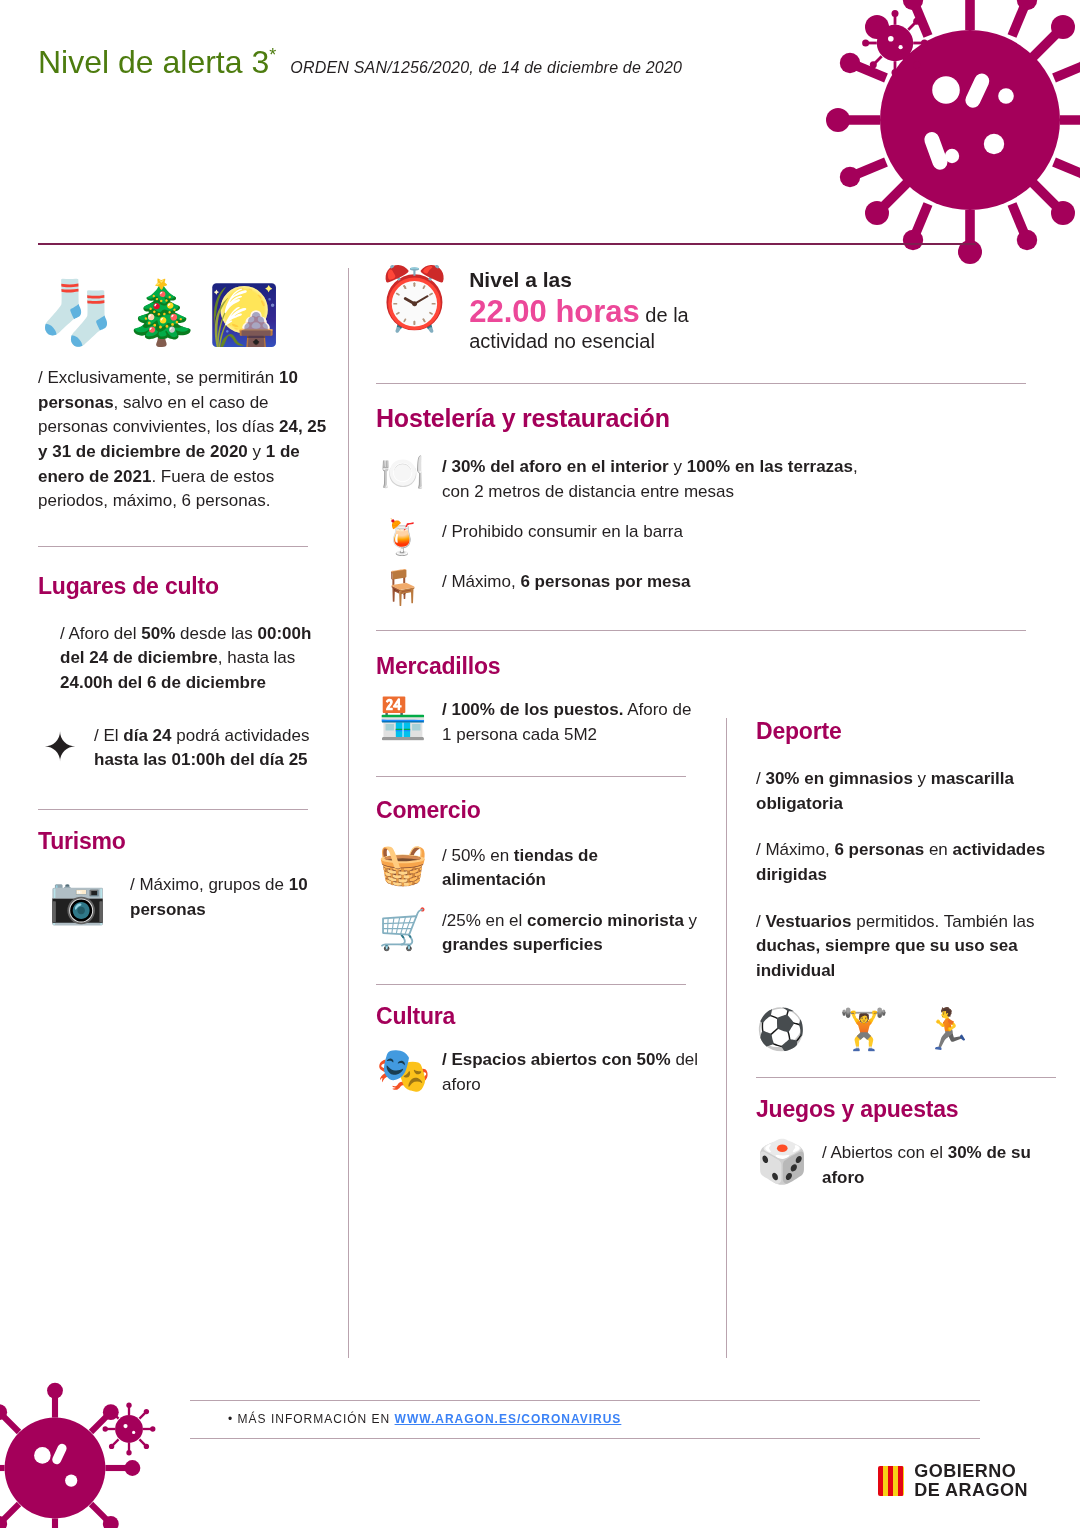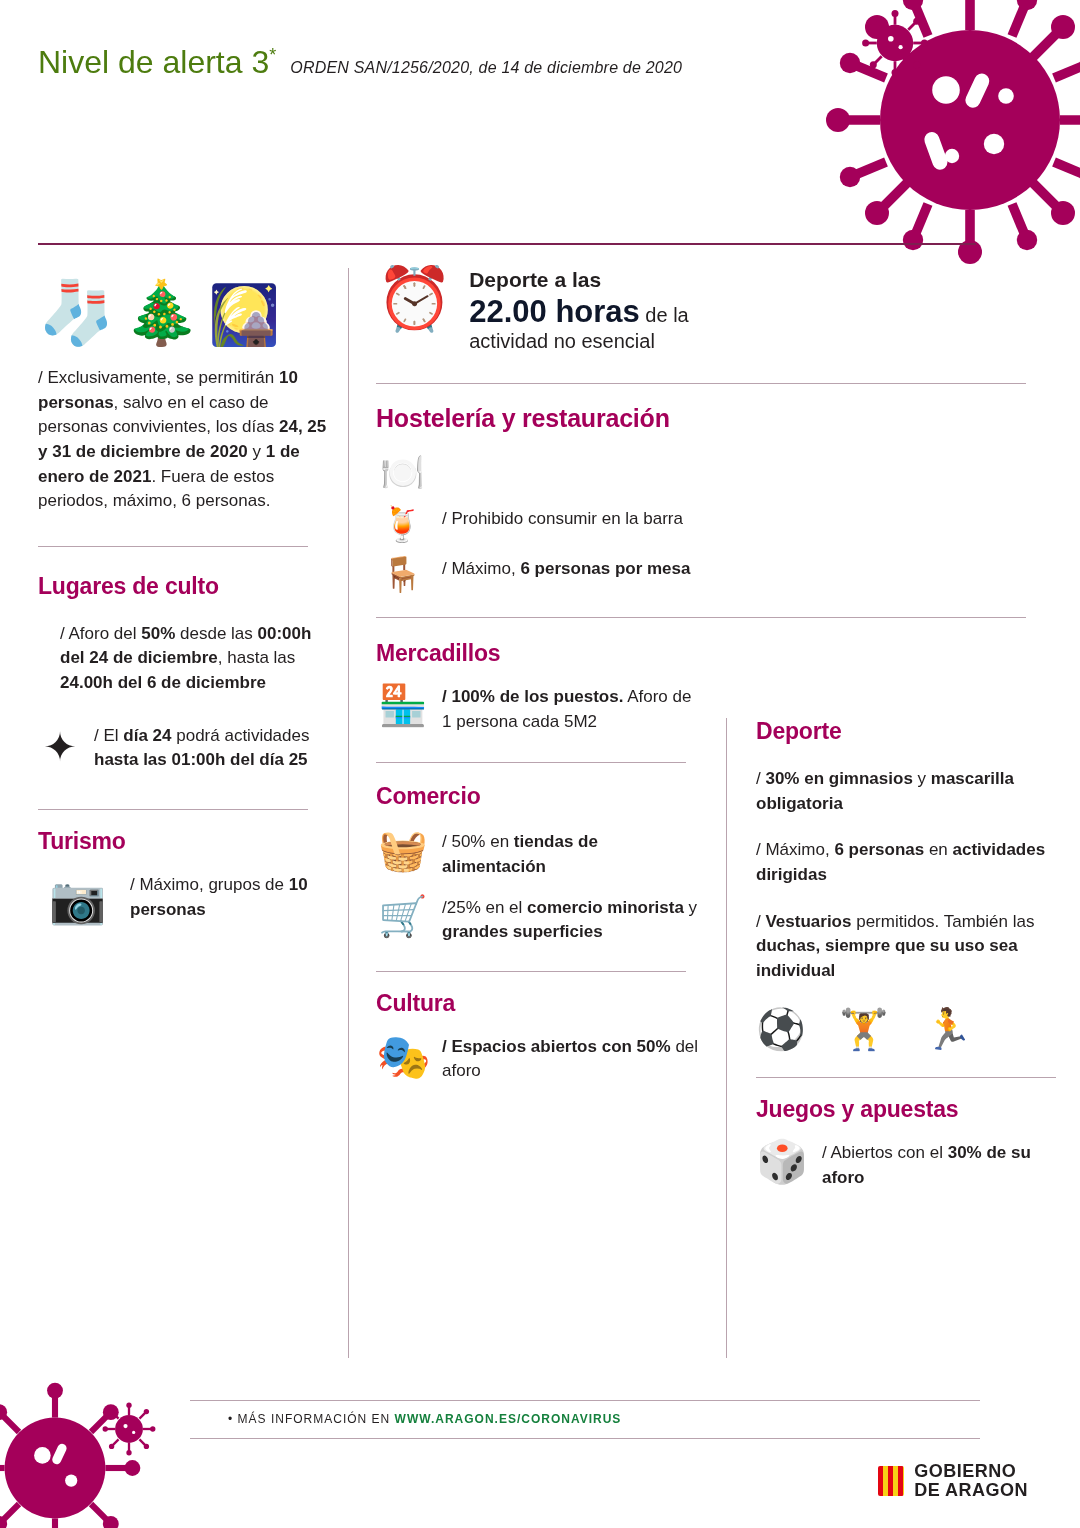--- a/index.html
+++ b/index.html
@@ -54,31 +54,31 @@
   
   .col-left { position: absolute; left: 0; top: 0; width: 290px; }
   .emoji-row { display: flex; align-items: flex-end; gap: 8px; margin: 14px 0 22px 0; }
   .emoji { line-height: 1; }
 
   
   .col-mid { position: absolute; left: 338px; top: 0; width: 330px; }
   .cierre { display: flex; align-items: flex-start; gap: 16px; }
   .cierre-txt .l1 { font-size: 21px; font-weight: 700; }
   .cierre-txt .l2 { font-size: 20px; margin-top: 2px; }
-  .cierre-txt .l2 .big { font-size: 31px; color: #0f172a; font-weight: 700; }
+  .cierre-txt .l2 .big { font-size: 31px; color: #ec4899; font-weight: 700; }
 
   
   .col-right { position: absolute; left: 718px; top: 450px; width: 300px; }
 
   .rowitem { display: flex; gap: 12px; align-items: flex-start; margin-bottom: 16px; }
   .rowitem .ic { width: 54px; text-align: center; flex: 0 0 54px; }
 
   .footer-rule { position: absolute; left: 190px; top: 1400px; width: 790px; border-top: 1px solid #b9a3ae; }
   .footer-info { position: absolute; left: 228px; top: 1412px; font-size: 12px; letter-spacing: 1px; color: #231f20; }
-  .footer-info b { color: #15803d; }
+  .footer-info b { color: #3b82f6; text-decoration: underline; }
   .footer-rule2 { position: absolute; left: 190px; top: 1438px; width: 790px; border-top: 1px solid #b9a3ae; }
 
   .gob { position: absolute; right: 52px; top: 1462px; display: flex; align-items: center; gap: 10px; }
   .gob-flag { width: 26px; height: 30px; background:
      repeating-linear-gradient(to right, #e30613 0 5px, #f7d117 5px 10px);
      border-radius: 2px; }
   .gob-txt { font-size: 18px; font-weight: 700; line-height: 1.05; letter-spacing: .5px; }
 </style>
 </head>
 <body>
@@ -270,32 +270,36 @@
           <span>/ Máximo, grupos de </span><b>10 personas</b>
         </p>
       </div>
     </div>
 
     <div class="col-mid">
 
       <div class="cierre">
         <span class="emoji" style="font-size:62px;">⏰</span>
         <div class="cierre-txt" style="width:600px;">
-          <div class="l1">Deporte a las</div>
+          <div class="l1">Nivel a las</div>
           <div class="l2"><span class="big">22.00 horas</span><span> de la actividad no esencial</span></div>
         </div>
       </div>
 
       <div class="hr-thin" style="margin-top:30px; width:650px;"></div>
 
       <h2 class="sec" style="margin-top:20px; font-size:25px;">Hostelería y restauración</h2>
 
       <div style="margin-top:22px; width:660px;">
         <div class="rowitem">
           <span class="ic emoji" style="font-size:36px;">🍽️</span>
+          <p class="txt">
+            <b>/ 30% del aforo en el interior</b><span> y </span><b>100% en las terrazas</b><span>,</span><br>
+            <span>con 2 metros de distancia entre mesas</span>
+          </p>
         </div>
         <div class="rowitem">
           <span class="ic emoji" style="font-size:34px;">🍹</span>
           <p class="txt">/ Prohibido consumir en la barra</p>
         </div>
         <div class="rowitem">
           <span class="ic emoji" style="font-size:34px;">🪑</span>
           <p class="txt">
             <span>/ Máximo, </span><b>6 personas por mesa</b>
           </p>

